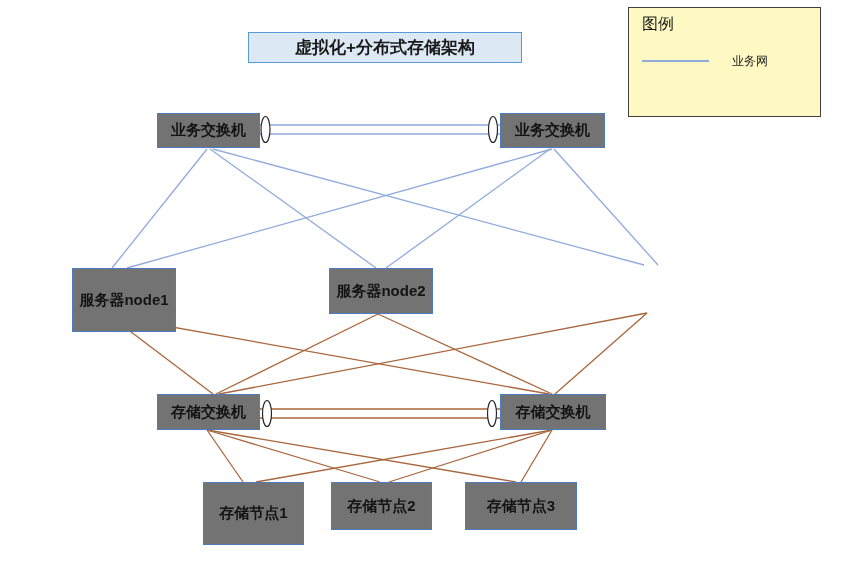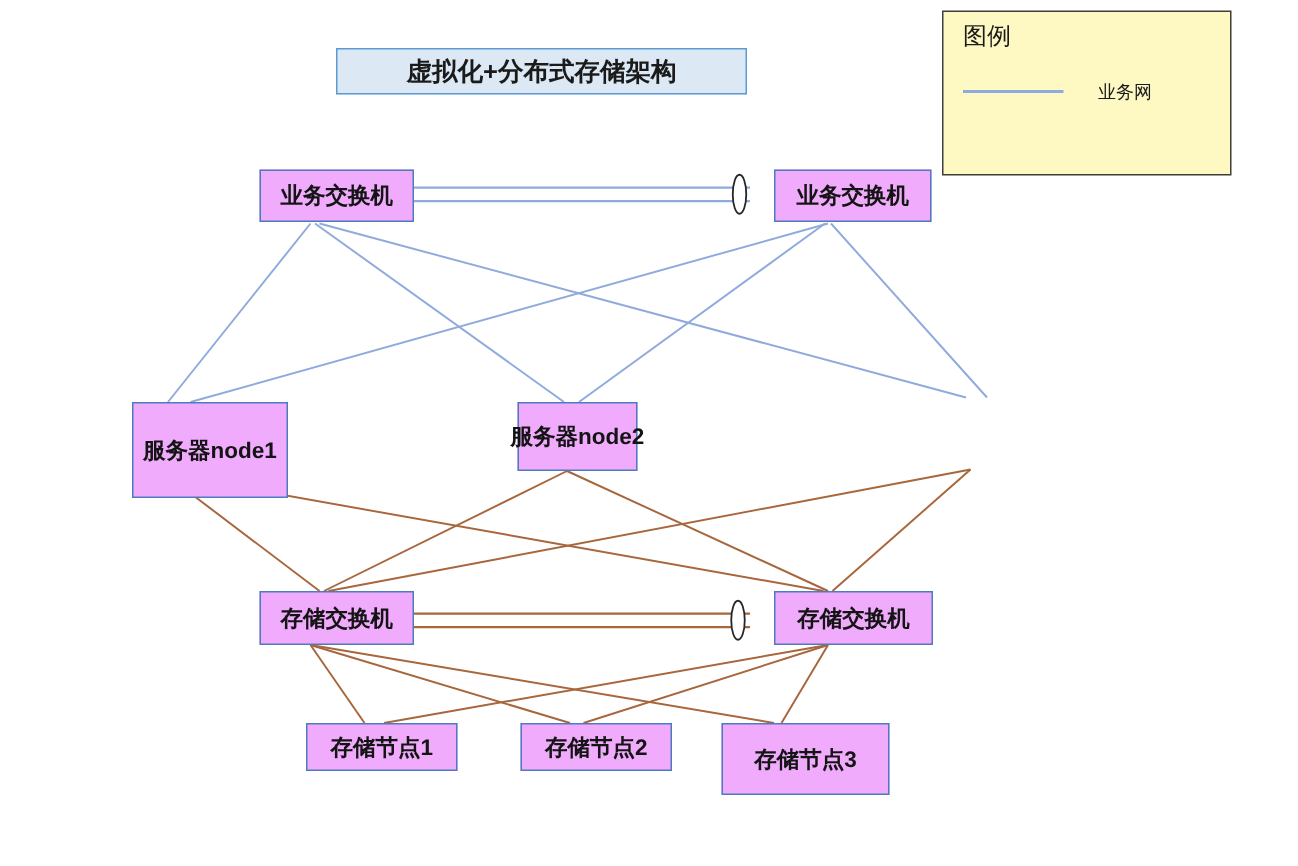--- a/index.html
+++ b/index.html
@@ -13,42 +13,41 @@
   .edges { position:absolute; left:0; top:0; width:865px; height:577px; }
   .edges line { fill:none; }
   .edges .business line { stroke: var(--business-line,#8FAADC); stroke-width:1.3; }
   .edges .storage  line { stroke: var(--storage-line,#A8663C);  stroke-width:1.3; }
   .edges .trunk-b line  { stroke: var(--business-line,#8FAADC); stroke-width:1.5; }
   .edges .trunk-s line  { stroke: var(--storage-line,#A8663C);  stroke-width:1.5; }
   .edges ellipse { fill:#ffffff; stroke:#262626; stroke-width:1.2; }
 
   .node-box {
     position:absolute;
-    background:#f0abfc;
+    background:#737373;
     border:1.5px solid var(--node-border,#4E7AC0);
     display:flex; align-items:center; justify-content:center;
     font-size:15px; font-weight:bold; color:#141414;
     white-space:nowrap;
     box-sizing:border-box;
-    margin-left:16px;
   }
   #bsw-left  { left:157px; top:113px; width:103px; height:35px; }
   #bsw-right { left:500px; top:113px; width:105px; height:35px; }
   #srv1 { left:72px;  top:268px; width:104px; height:64px; }
-  #srv2 { left:329px; top:268px; width:80px; height:46px; }
+  #srv2 { left:329px; top:268px; width:104px; height:46px; }
   #srv3 { left:602px; top:265px; width:103px; height:48px; }
   #ssw-left  { left:157px; top:394px; width:103px; height:36px; }
   #ssw-right { left:500px; top:394px; width:106px; height:36px; }
-  #sn1 { left:188px; top:482px; width:101px; height:32px; }
-  #sn2 { left:331px; top:482px; width:101px; height:32px; }
+  #sn1 { left:203px; top:482px; width:101px; height:63px; }
+  #sn2 { left:331px; top:482px; width:101px; height:48px; }
   #sn3 { left:465px; top:482px; width:112px; height:48px; }
 
   .title-box {
     position:absolute;
-    left:224px; top:32px; width:274px; height:31px;
+    left:248px; top:32px; width:274px; height:31px;
     background: var(--title-fill,#DCE9F5);
     border:1.5px solid var(--title-border,#5B9BD5);
     display:flex; align-items:center; justify-content:center;
     font-size:17px; font-weight:600; color:#1a1a1a;
     box-sizing:border-box;
   }
 
   .legend {
     position:absolute;
     left:628px; top:7px; width:193px; height:110px;

